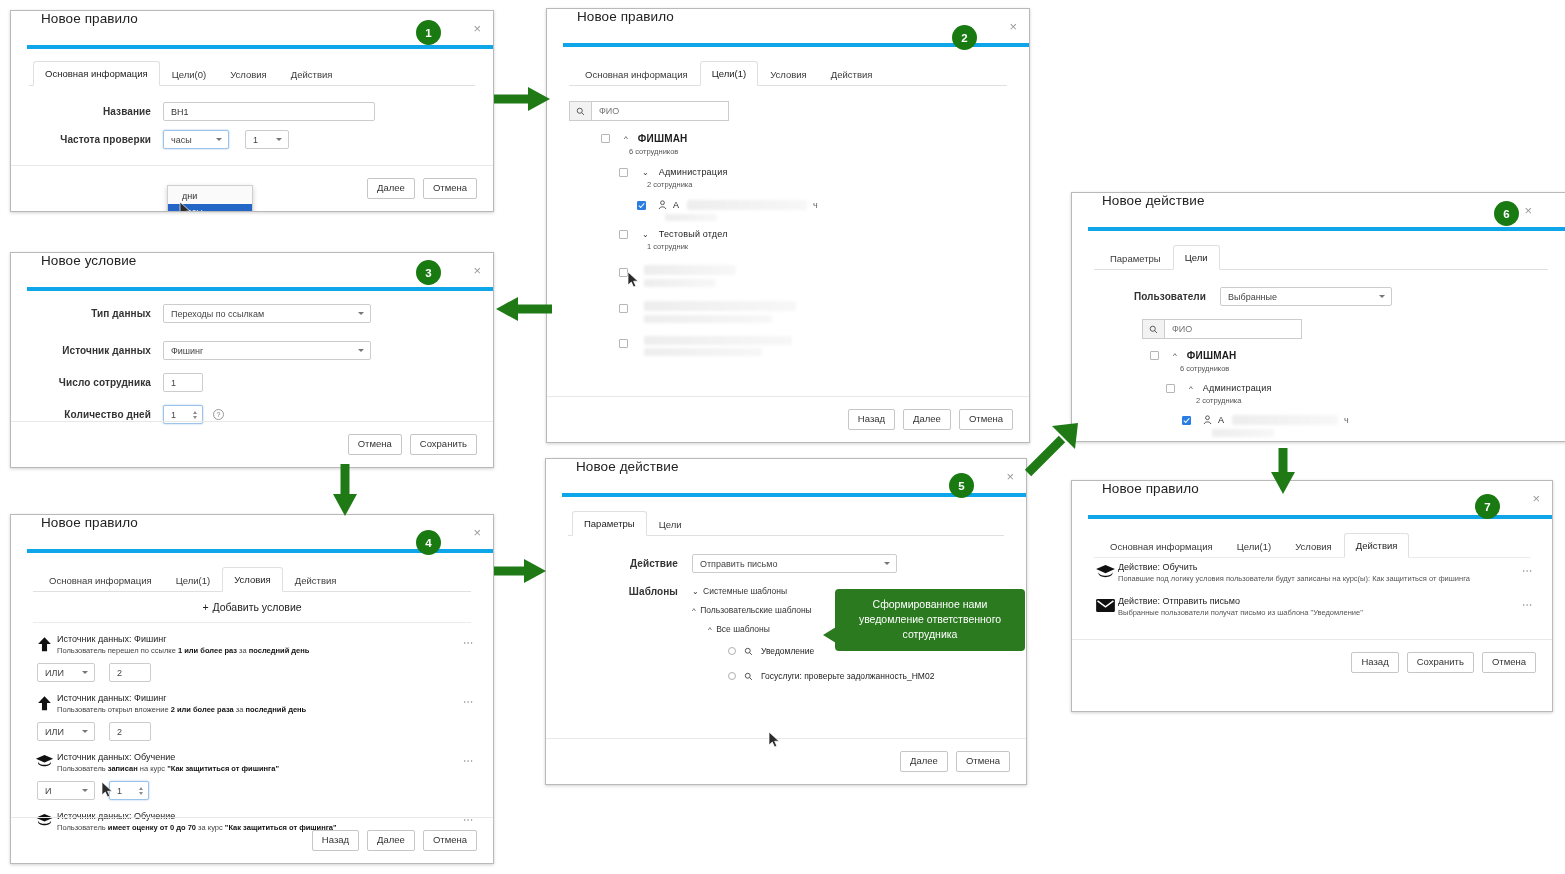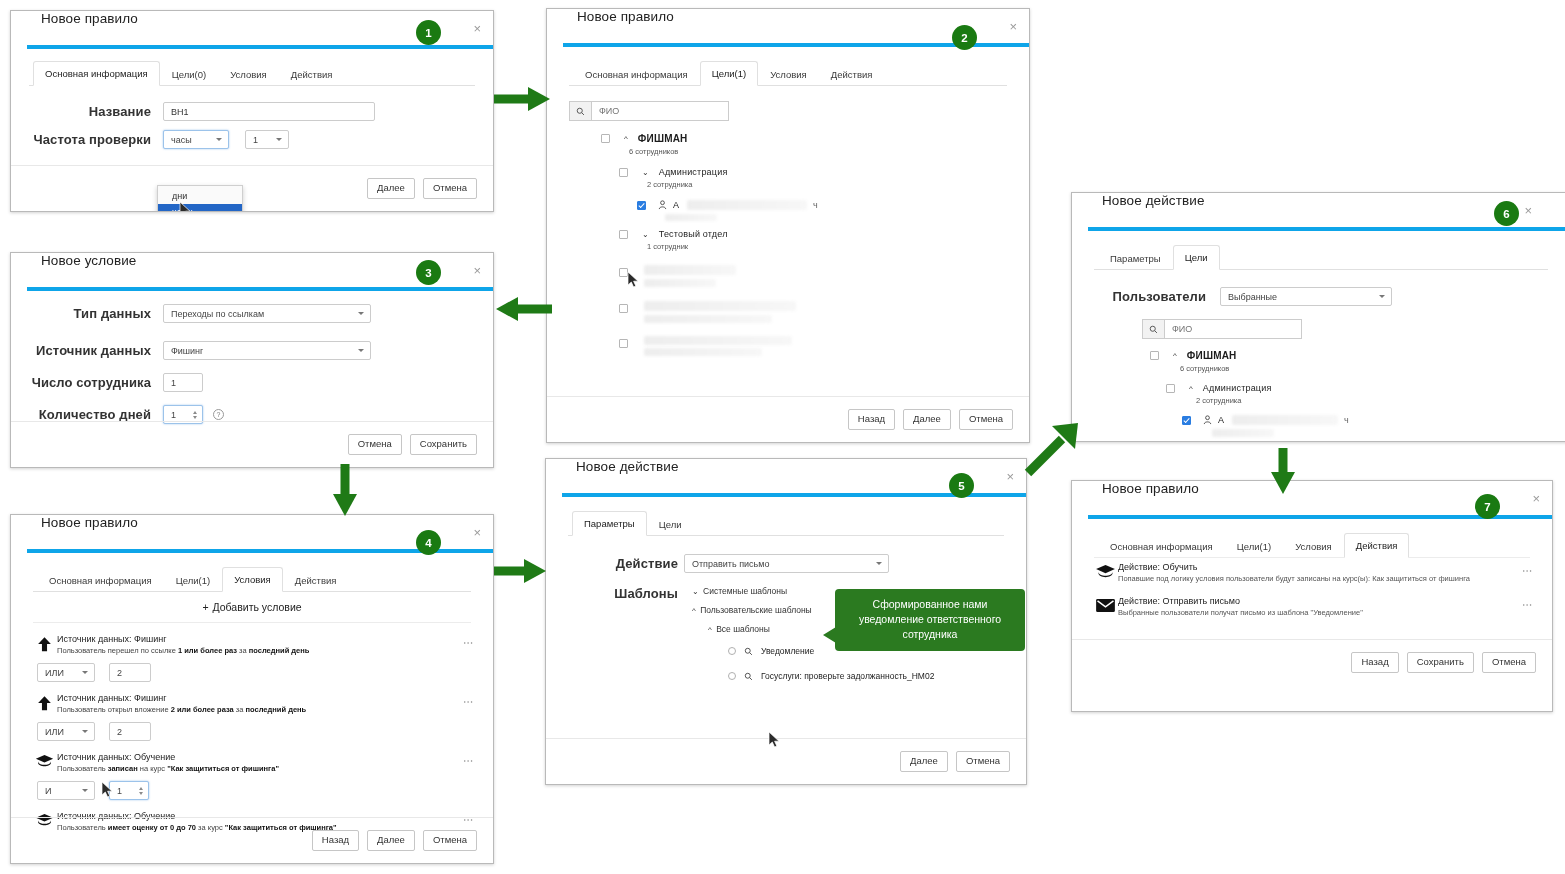--- a/index.html
+++ b/index.html
@@ -63,21 +63,21 @@
     background: #fff;
     border-color: #e0e0e0;
     border-top-left-radius: 3px; border-top-right-radius: 3px;
     border-bottom: 1px solid #fff;
     color: #222;
   }
 
   
   .frow { display: flex; align-items: center; margin-top: 13px; }
   .flabel {
-    font-size: 13px; color: #333; text-align: right;
+    font-size: 10px; color: #333; text-align: right;
     font-weight: 700; letter-spacing: .1px;
   }
   .ctl {
     border: 1px solid #ccc; border-radius: 2px;
     background: #fff; height: 19px;
     font-size: 9px; color: #444;
     display: flex; align-items: center;
     padding: 0 7px;
   }
   .sel { position: relative; padding-right: 18px; cursor: pointer; }
@@ -270,21 +270,21 @@
         <div class="ctl sel focus" style="width:66px;margin-left:12px;">
           <span>часы</span>
           <span class="car"></span>
         </div>
         <div class="ctl sel" style="width:44px;margin-left:16px;">
           <span>1</span>
           <span class="car"></span>
         </div>
       </div>
 
-      <div class="ddmenu" style="left:146px;top:126px;width:86px;">
+      <div class="ddmenu" style="left:156px;top:126px;width:86px;">
         <div class="item">дни</div>
         <div class="item sel-hl">часы</div>
 
       </div>
 
       <svg class="cur" style="left:168px;top:142px;" width="14" height="18" viewBox="0 0 14 18">
         <path d="M1,1 L1,14 L4.3,11 L6.6,16 L8.8,15 L6.6,10.2 L11,10.2 Z" fill="#2b2b2b" stroke="#fff" stroke-width=".7"></path>
       </svg>
     </div>
     <div class="dlg-foot">
@@ -545,21 +545,21 @@
       <span class="dlg-close">×</span>
     </div>
     <div class="dlg-body" style="padding:0 22px;">
       <div class="tabs" style="margin-top:12px;">
         <div class="tab active">Параметры</div>
         <div class="tab">Цели</div>
       </div>
 
       <div class="frow" style="margin-top:18px;">
         <div class="flabel" style="width:110px;">Действие</div>
-        <div class="ctl sel" style="width:205px;margin-left:6px;">
+        <div class="ctl sel" style="width:205px;margin-left:14px;">
           <span>Отправить письмо</span>
           <span class="car"></span>
         </div>
       </div>
 
       <div class="frow" style="margin-top:13px;align-items:flex-start;">
         <div class="flabel" style="width:110px;">Шаблоны</div>
         <div style="margin-left:14px;flex:1;">
           <div style="font-size:8.5px;color:#333;">
             <span class="chev">⌄</span>

